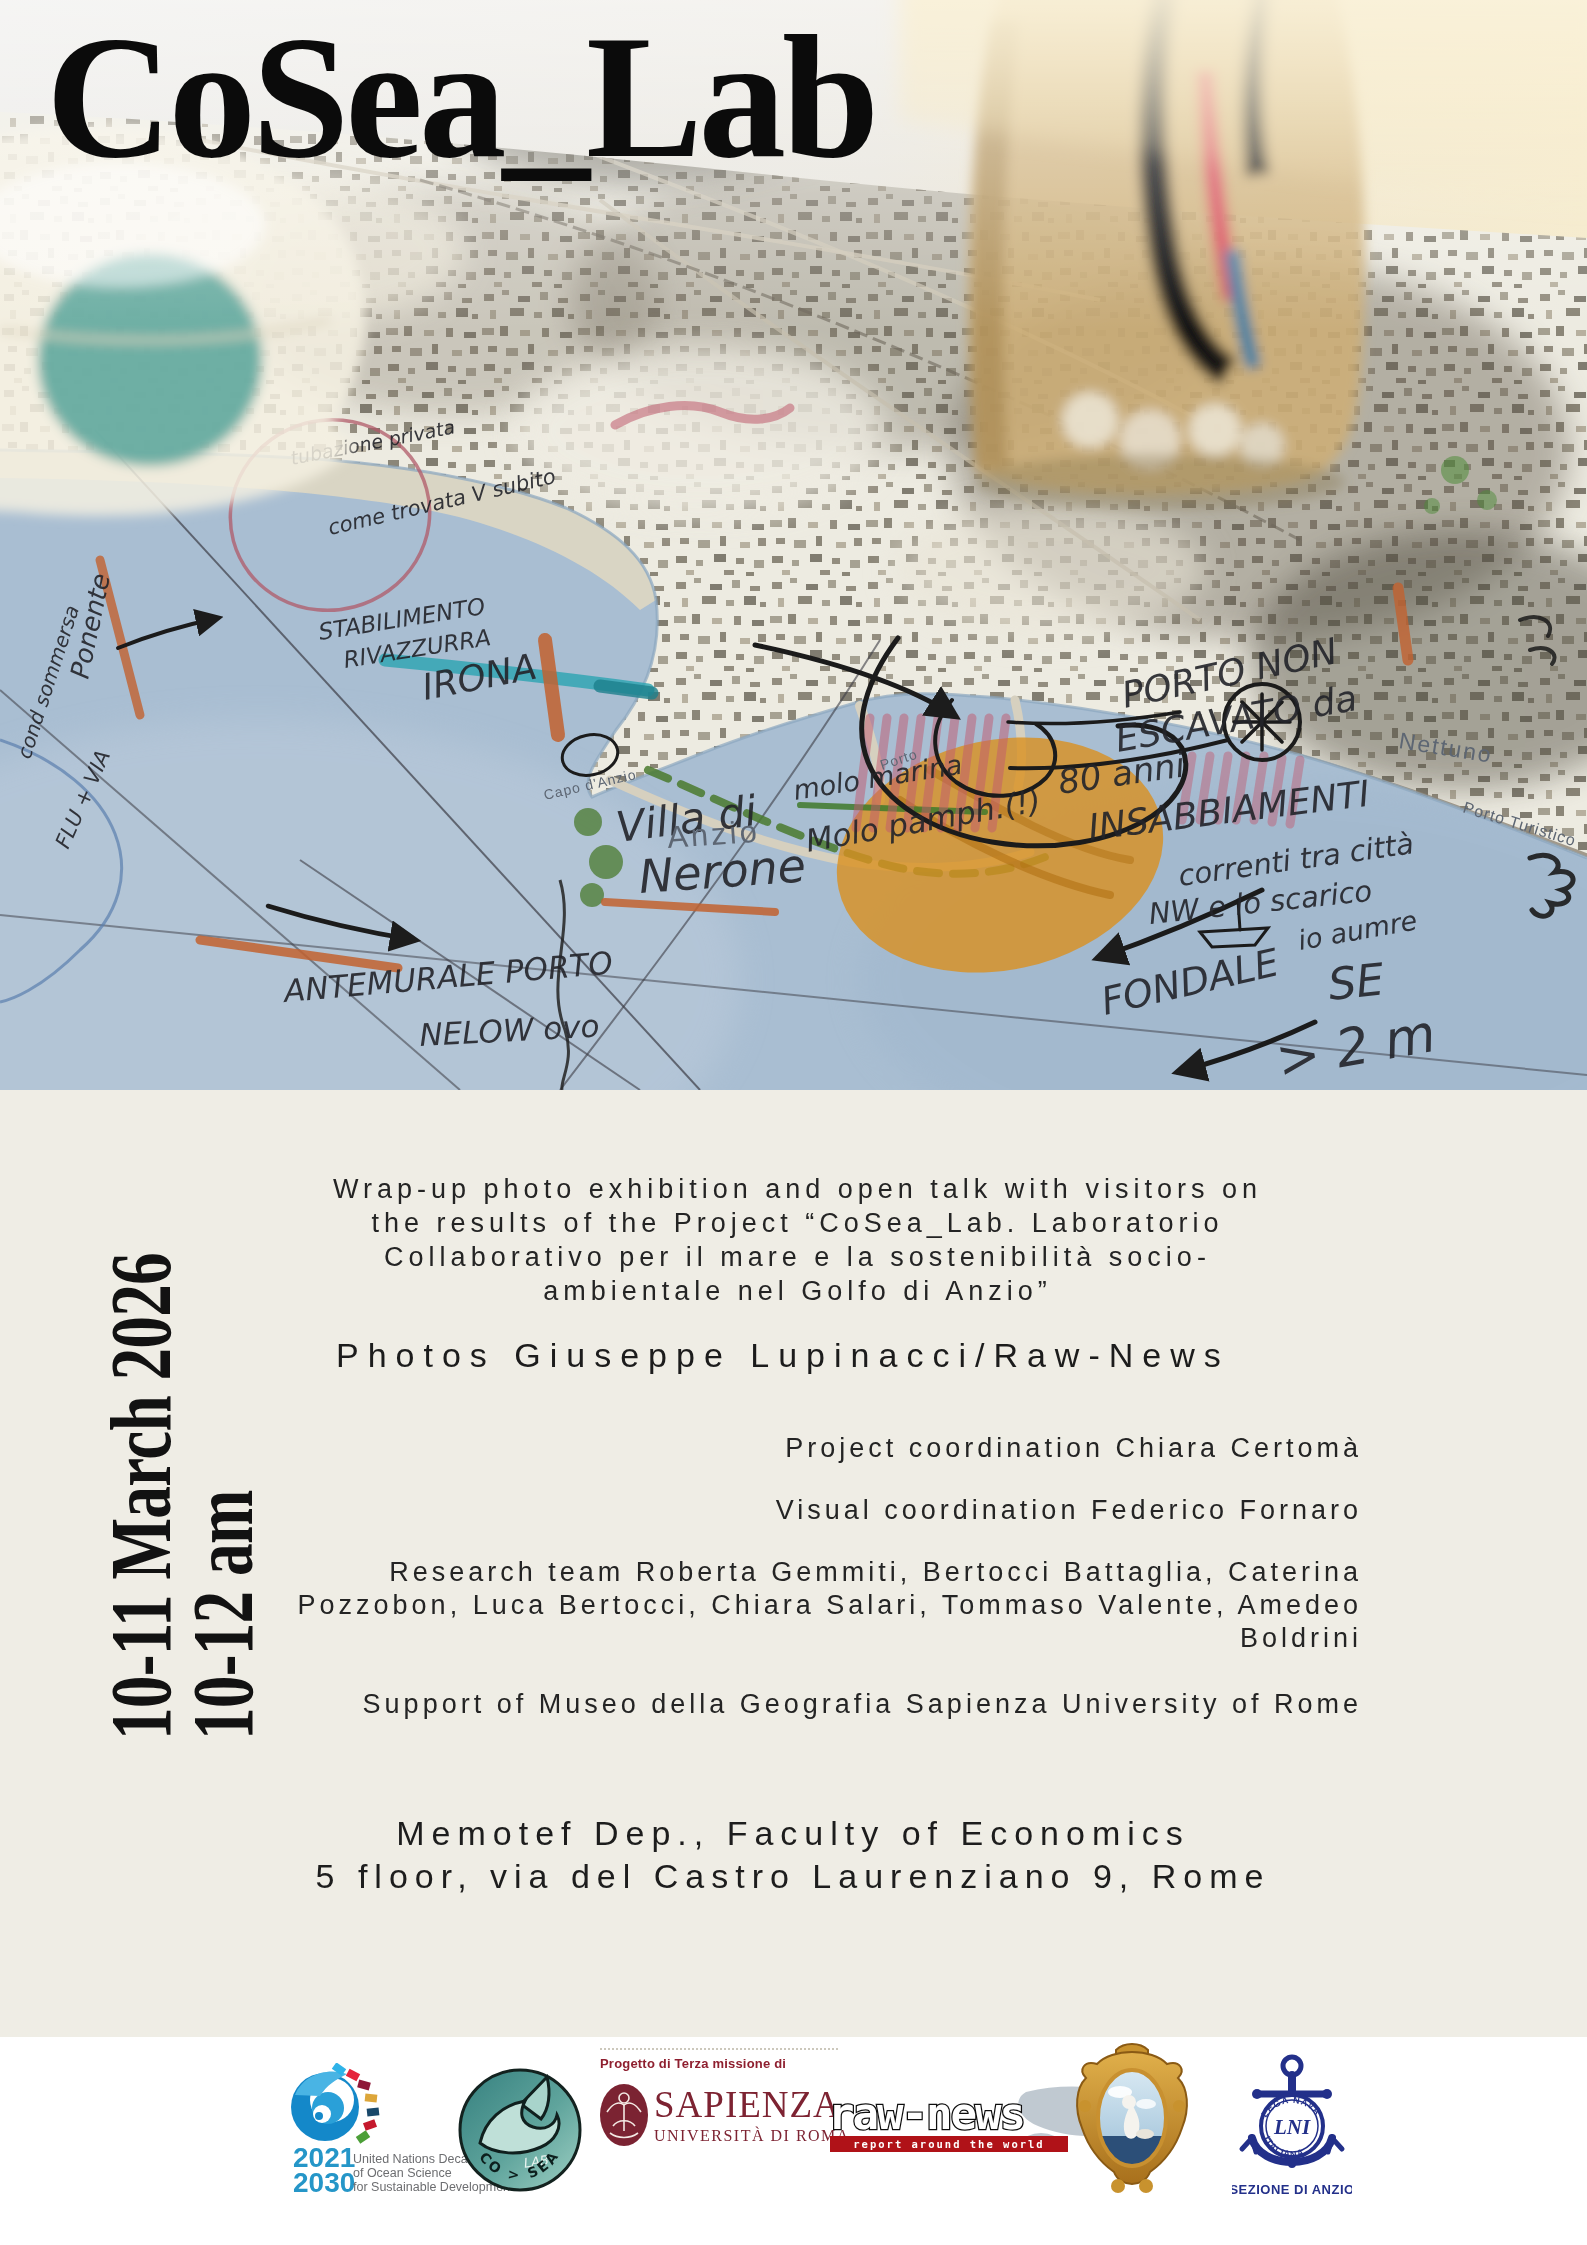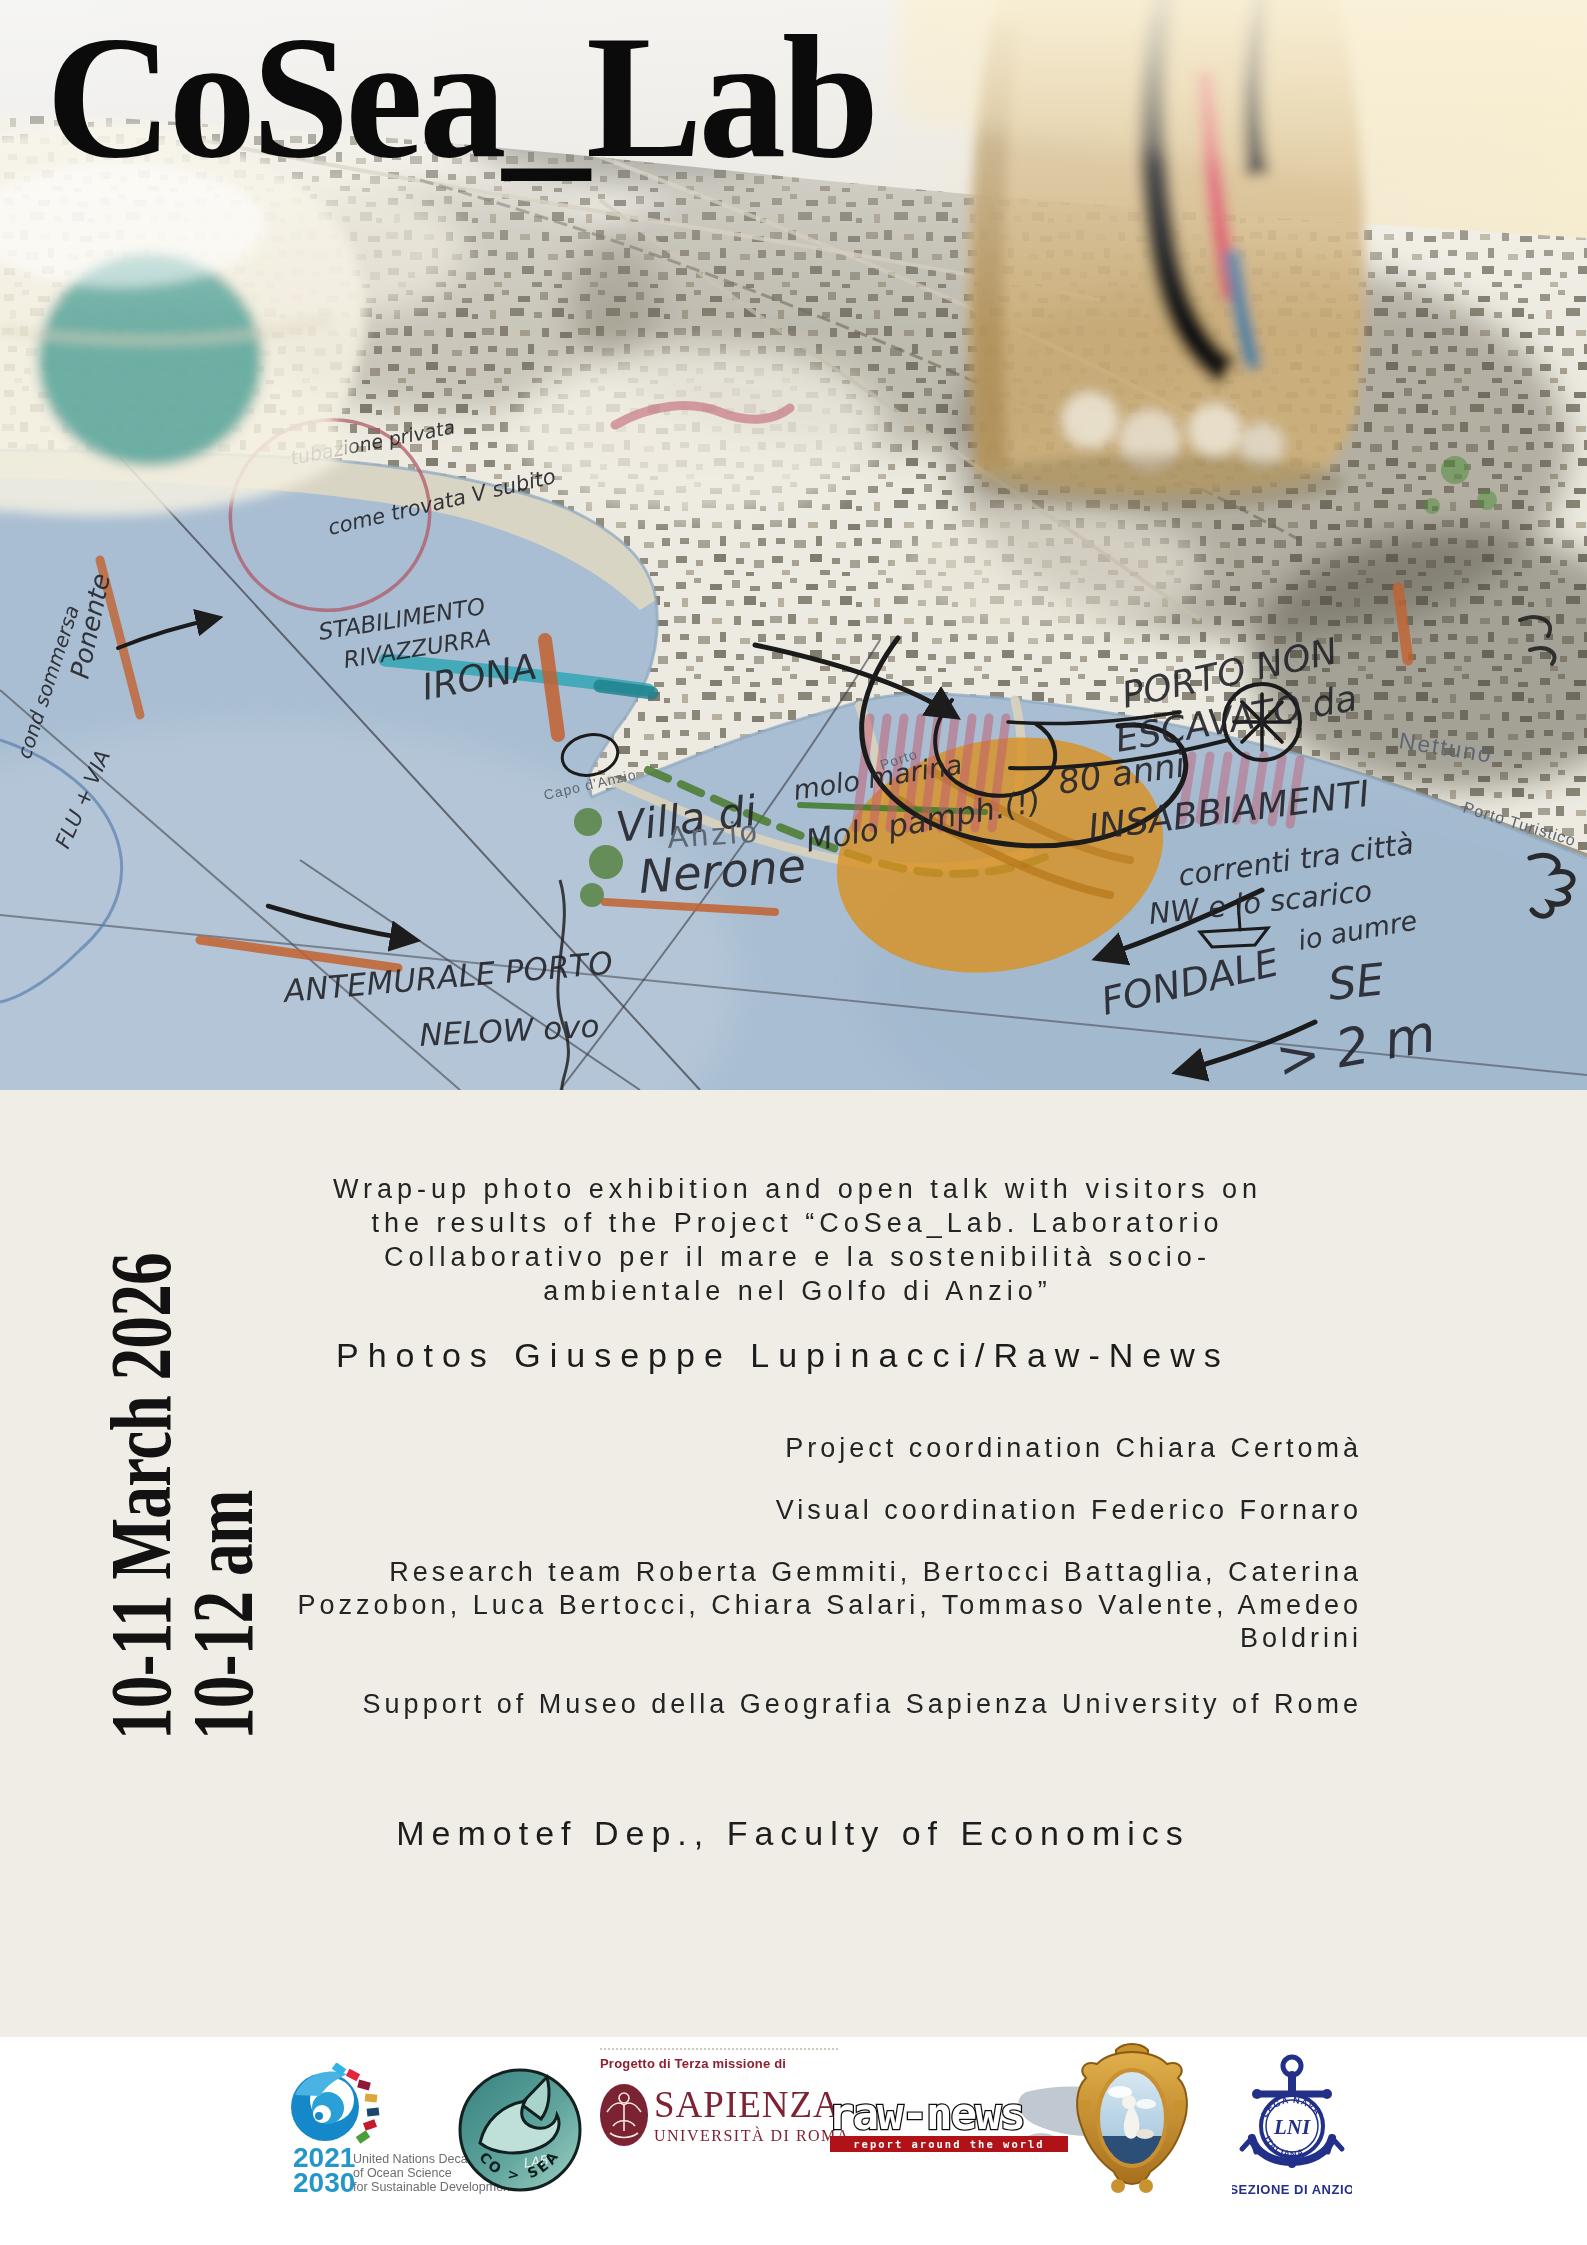--- a/index.html
+++ b/index.html
@@ -313,20 +313,21 @@
         <div>Pozzobon, Luca Bertocci, Chiara Salari, Tommaso Valente, Amedeo</div>
         <div>Boldrini</div>
       </div>
     <div class="credit-block">
         <div>Support of Museo della Geografia Sapienza University of Rome</div>
       </div>
   </div>
 
   <div class="venue">
       <div>Memotef Dep., Faculty of Economics</div>
+      <div>5 floor, via del Castro Laurenziano 9, Rome</div>
     </div>
 
   <div class="footer">
 
     <div class="logo" style="left:243px;top:26px;margin-left:44px;">
       <svg width="235" height="135" viewBox="0 0 235 135">
         <g>
           <circle cx="38" cy="44" r="34" fill="#1488c9"></circle>
           <circle cx="45" cy="37" r="22" fill="#ffffff"></circle>
           <circle cx="41" cy="45" r="16" fill="#2aa0d8"></circle>

